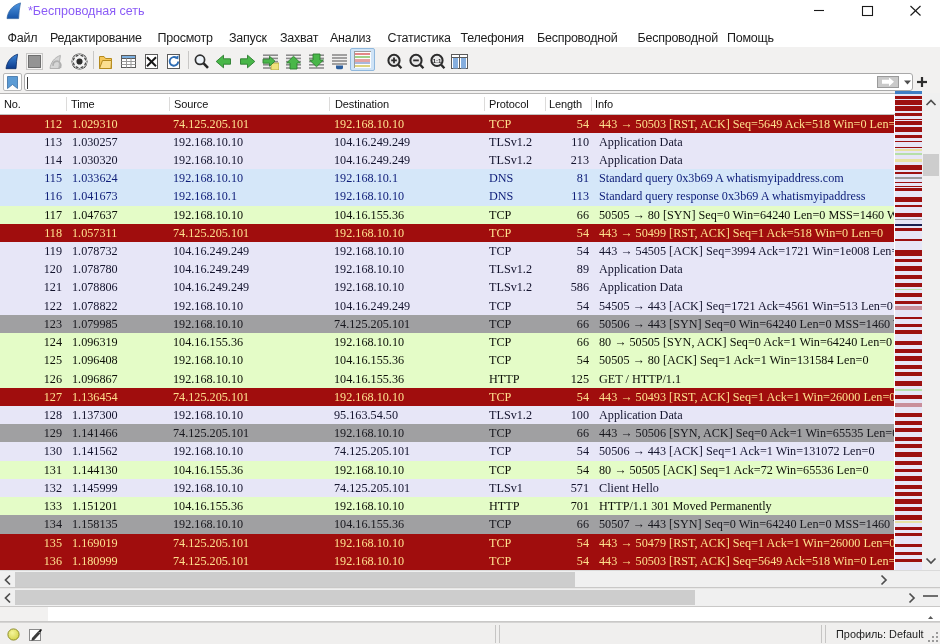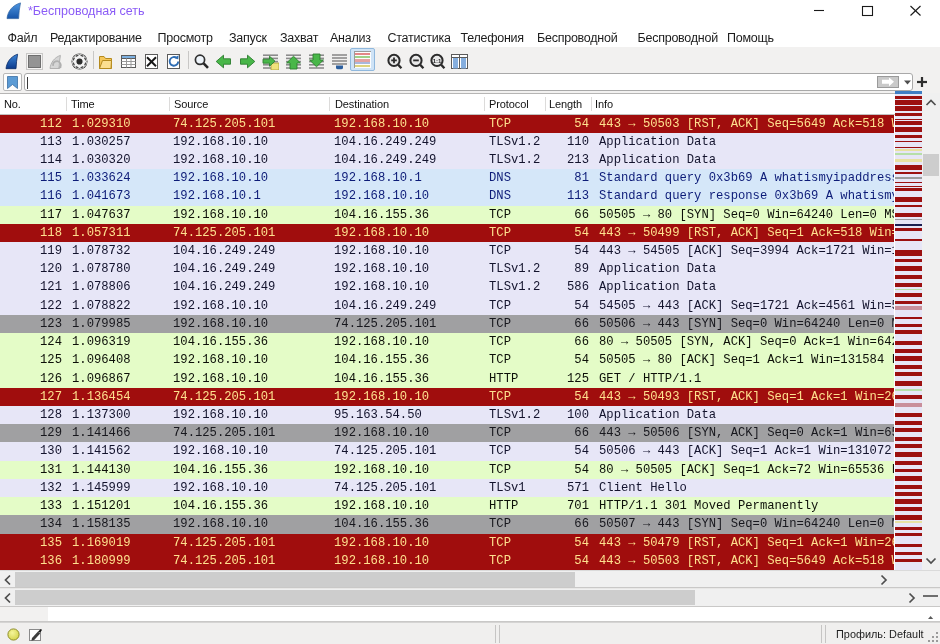--- a/index.html
+++ b/index.html
@@ -1,18 +1,18 @@
 <!DOCTYPE html>
 <html><head><meta charset="utf-8">
 <style>
 * { margin:0; padding:0; box-sizing:border-box; }
 html,body { width:940px; height:644px; overflow:hidden; }
 body { font-family:"Liberation Sans",sans-serif; font-size:12px; color:#121212; background:#f0efee; position:relative; }
 .abs { position:absolute; }
-.prow { position:absolute; left:0; width:894px; height:18.22px; font-family:Liberation Mono, monospace;
+.prow { position:absolute; left:0; width:894px; height:18.22px; font-family:Liberation Serif, serif;
         font-size:12.2px; line-height:18.4px; white-space:pre; overflow:hidden; }
 .prow .c { position:absolute; top:0; }
 .prow .no { left:0; width:62px; text-align:right; }
 .prow .len { left:520px; width:69px; text-align:right; }
 .hsep { position:absolute; top:97px; width:1px; height:14px; background:#dcdbda; }
 .chev { stroke:#4e4e4e; stroke-width:1.7; fill:none; }
 </style></head>
 <body>
 
 <div class="abs" style="left:0;top:0;width:940px;height:22px;background:#ffffff">

